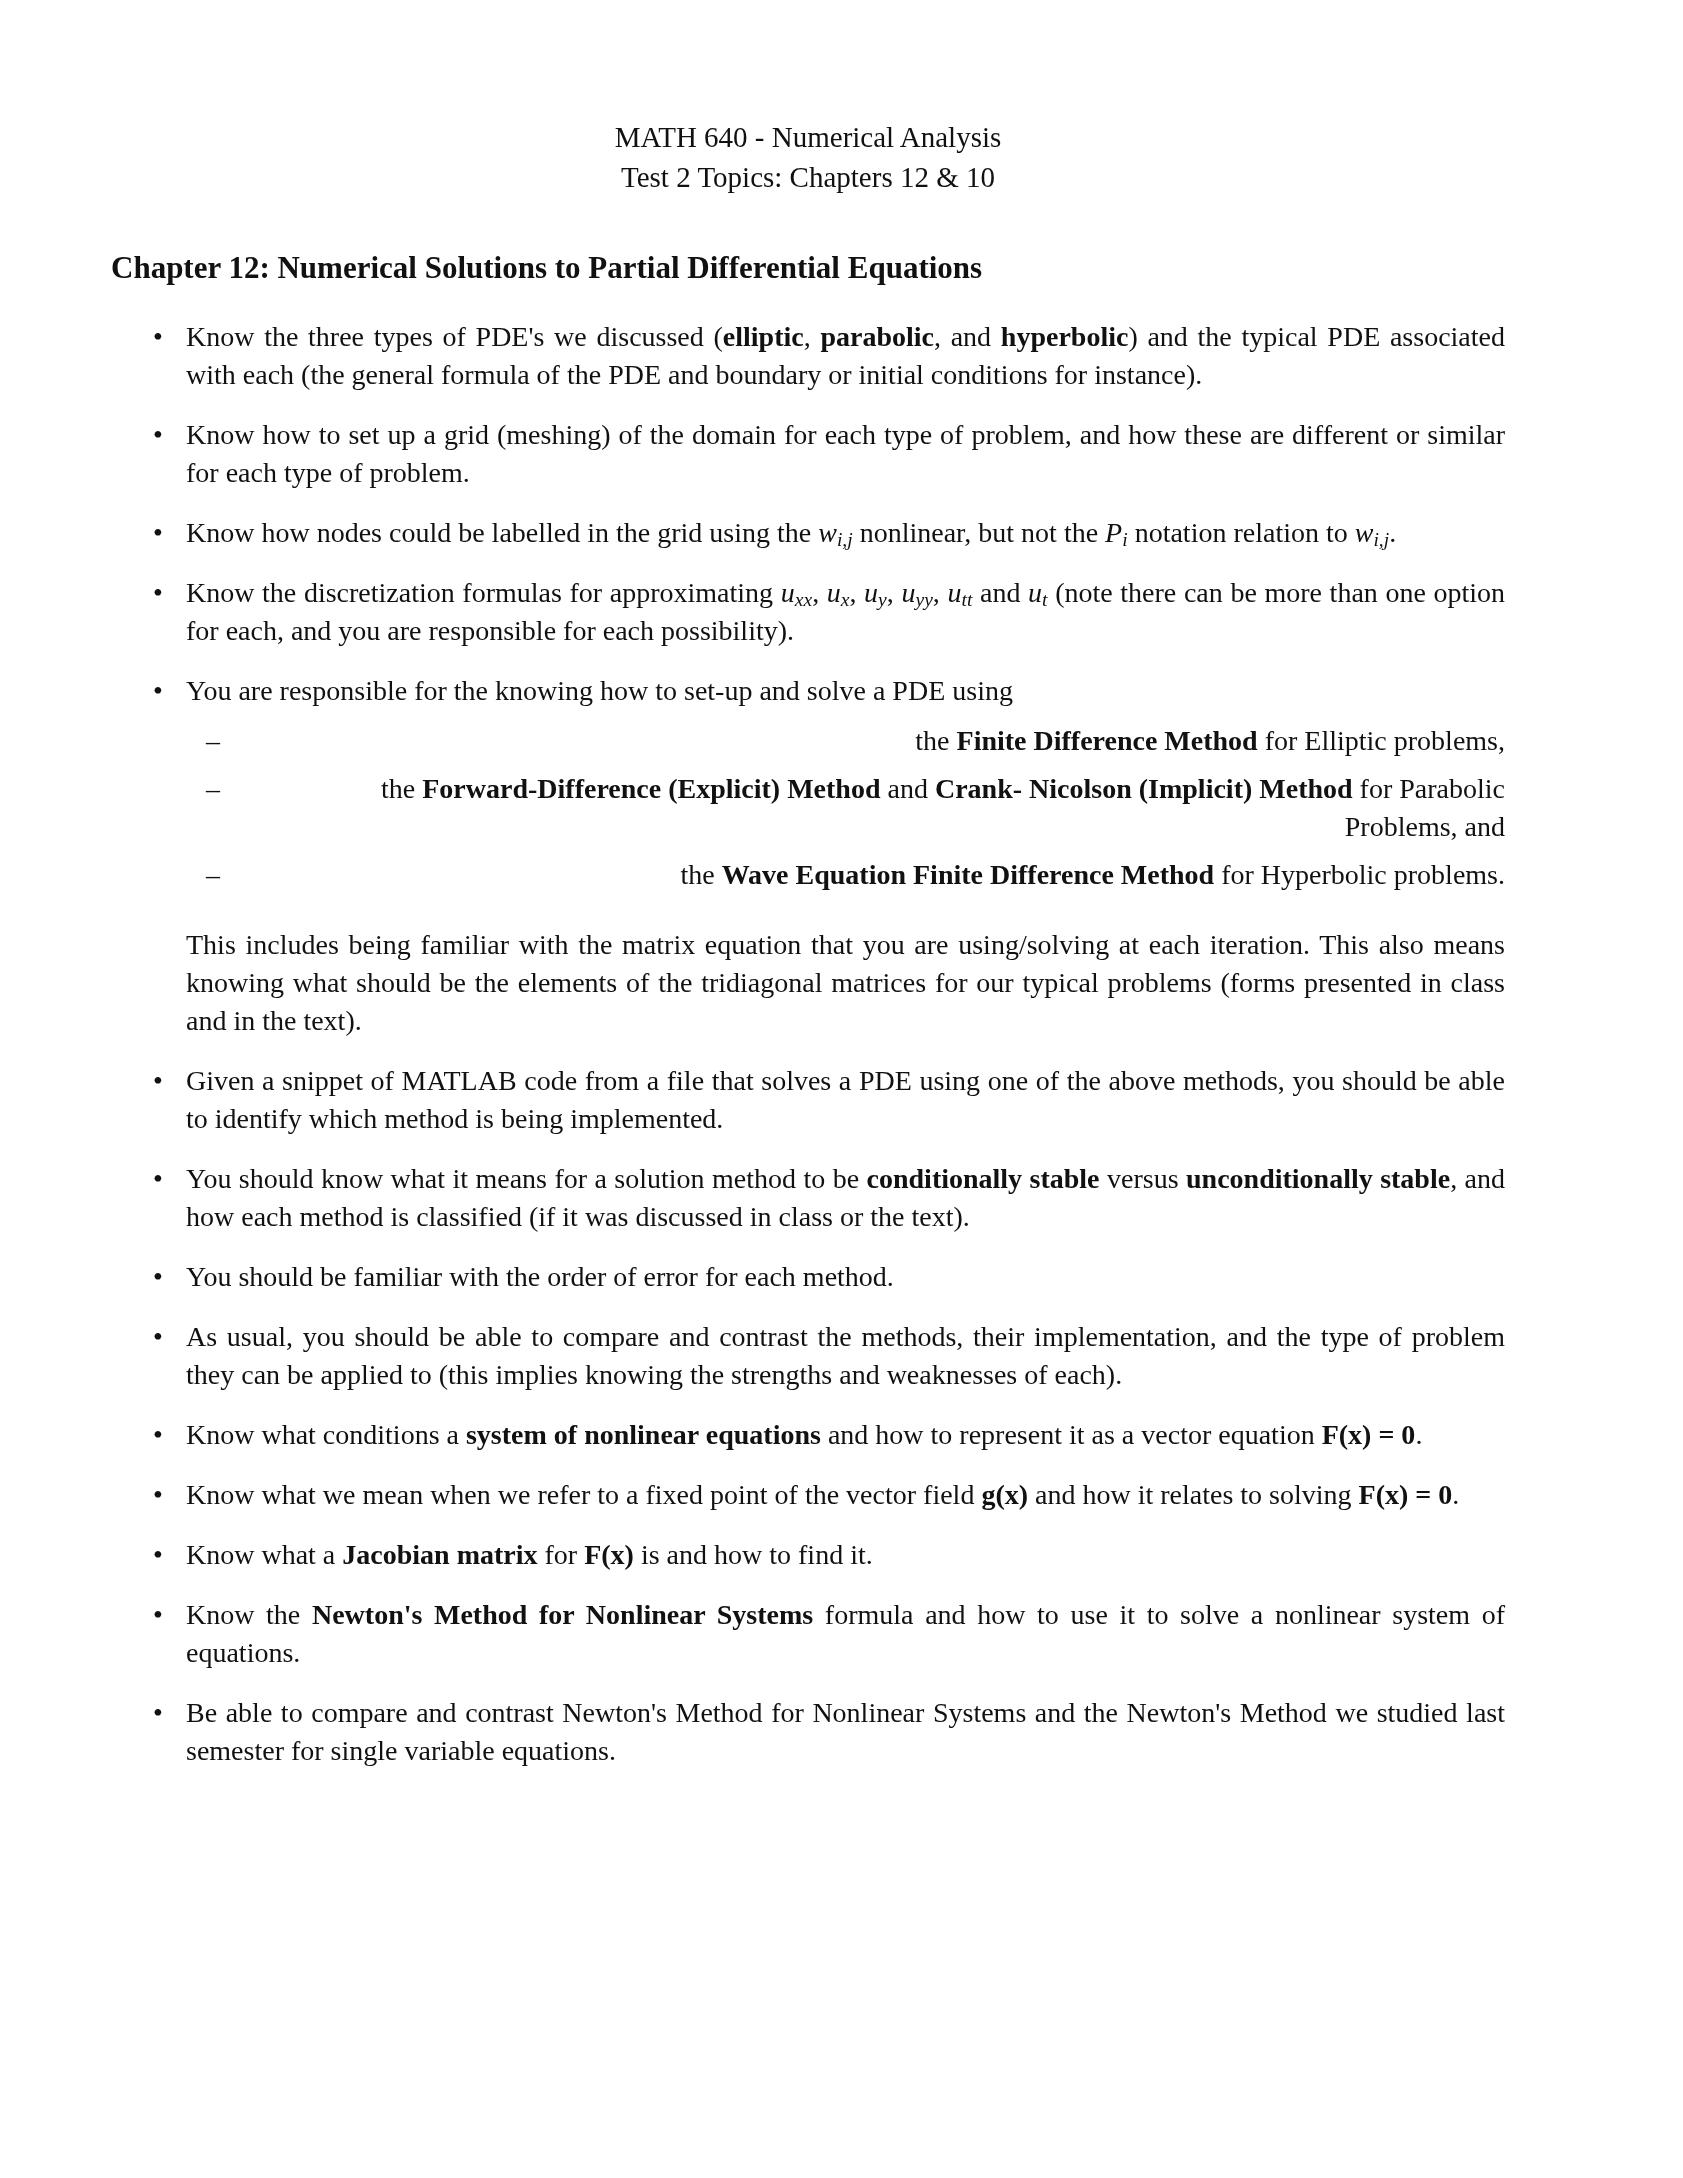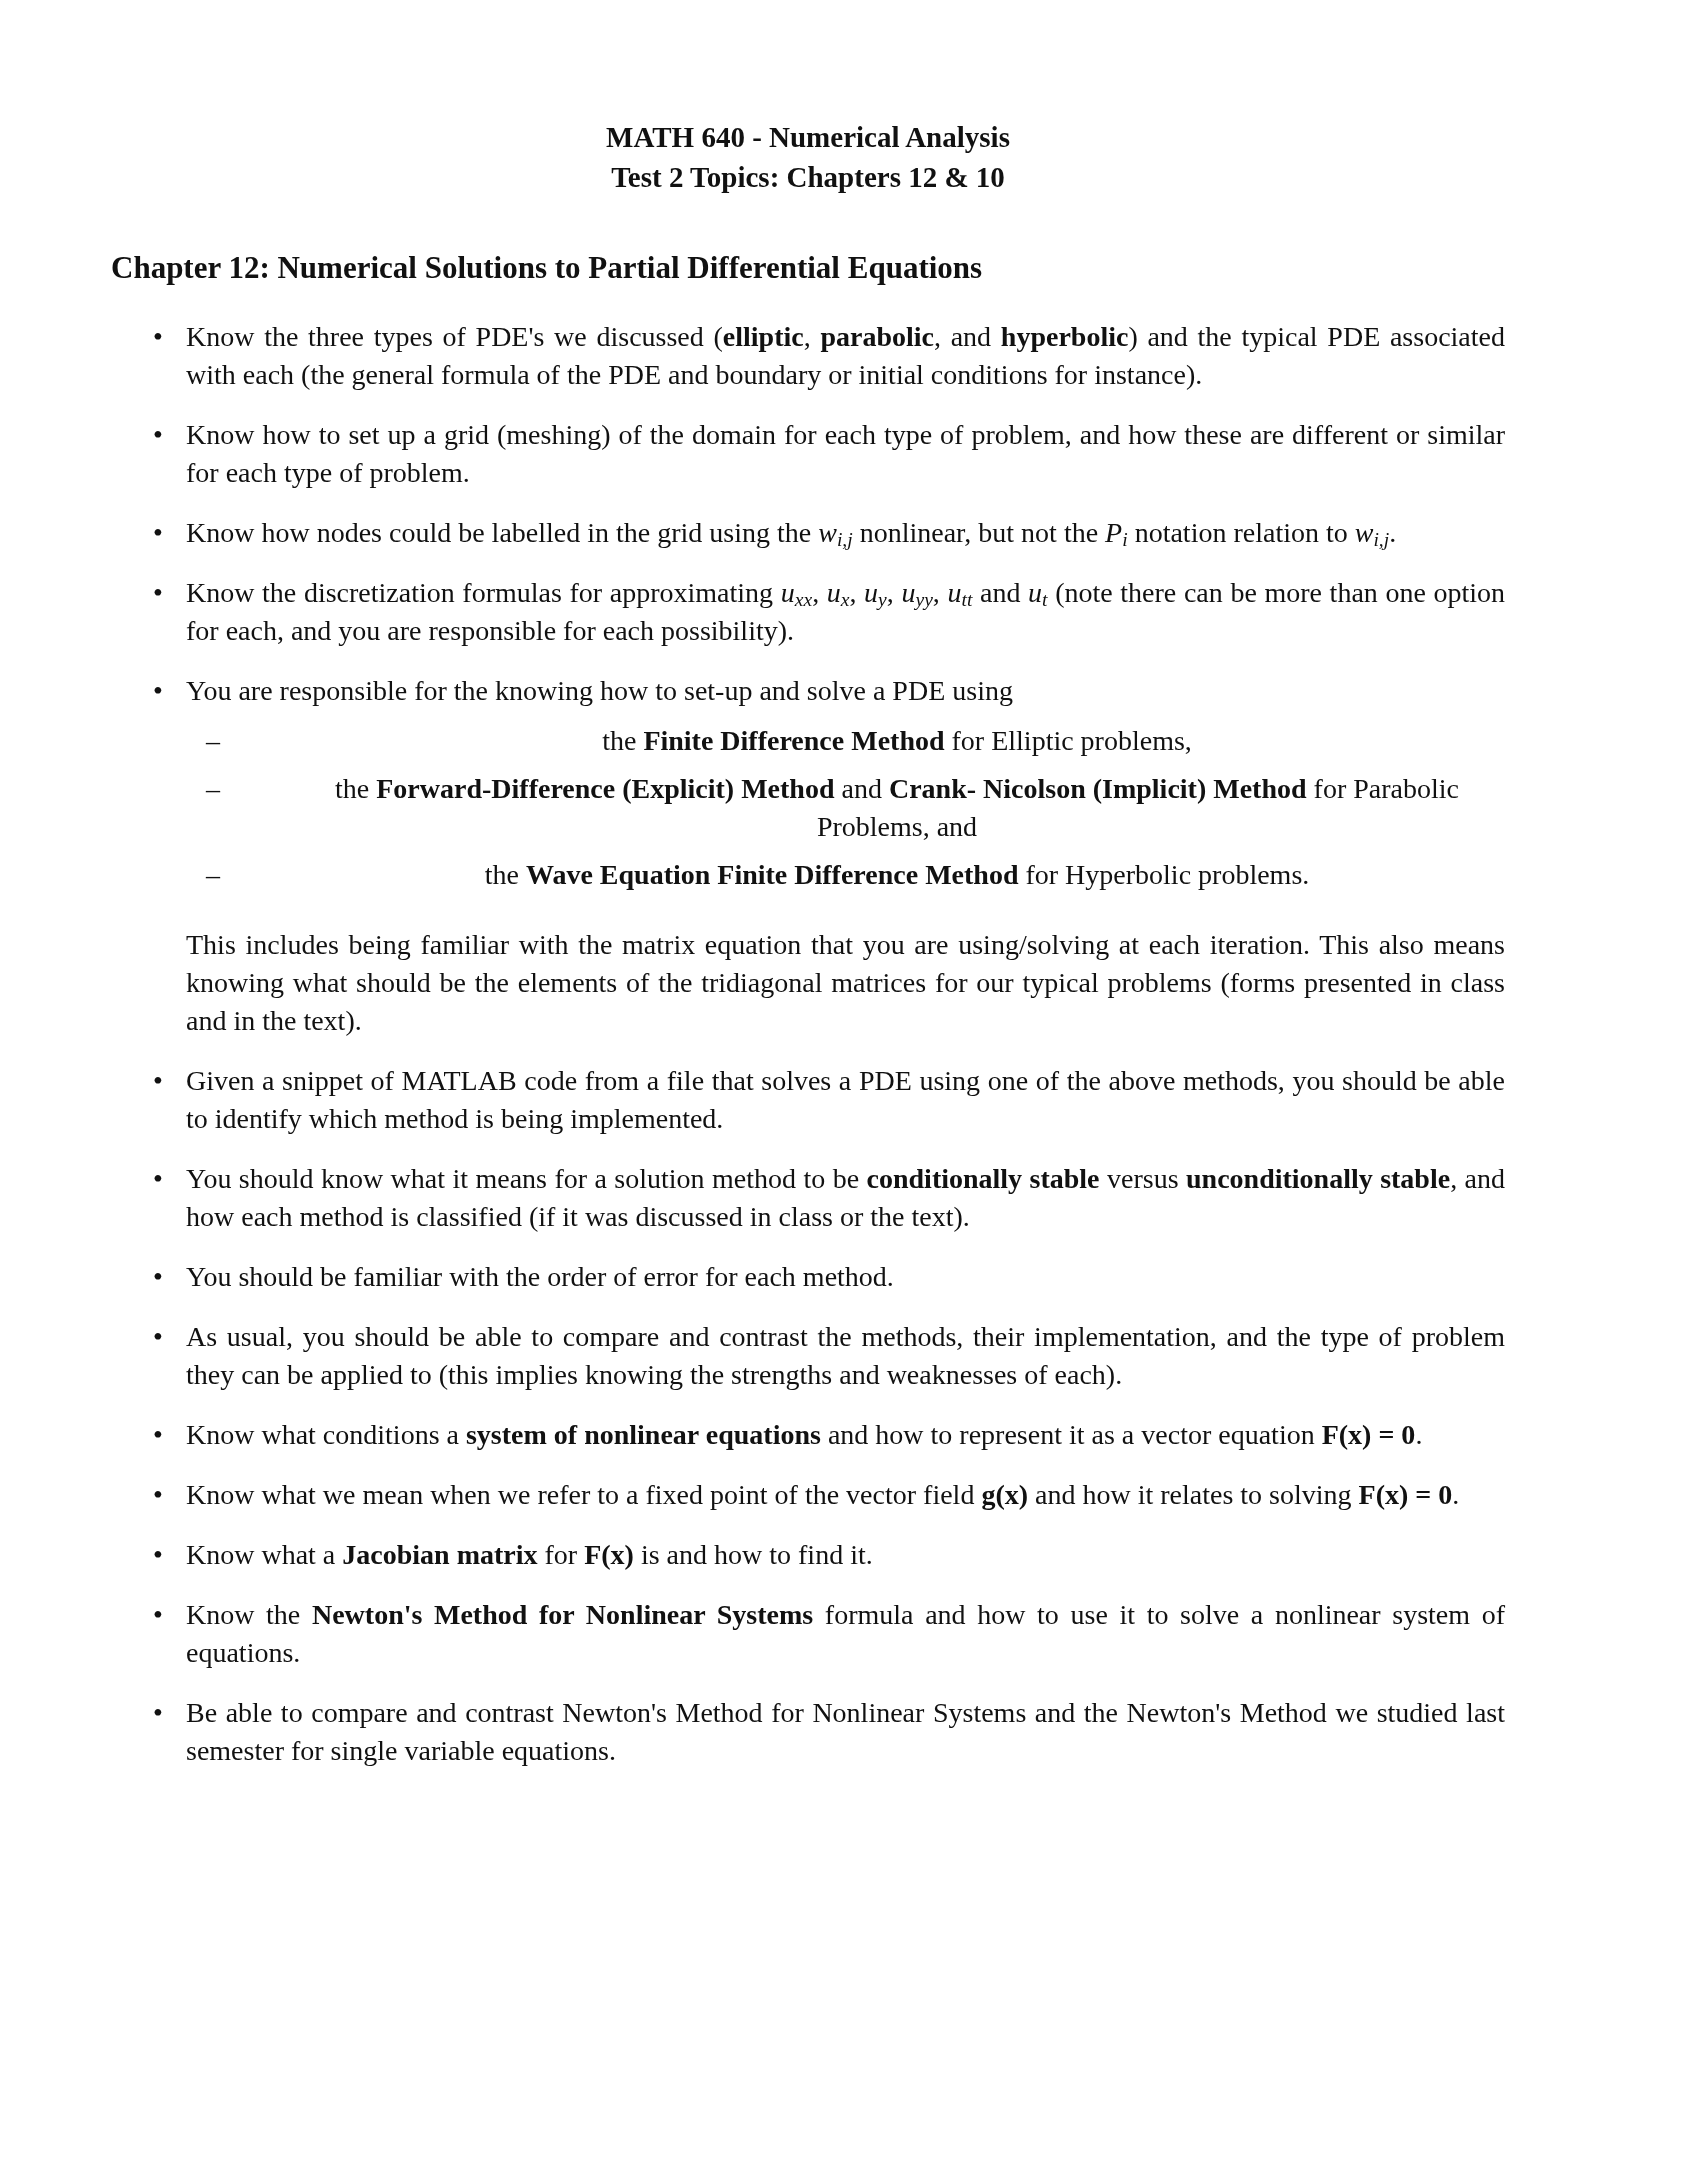--- a/index.html
+++ b/index.html
@@ -12,21 +12,21 @@
   }
   .page {
     width: 1683px;
     height: 2178px;
     padding: 117px 178px 59px 111px;
     overflow: hidden;
     background: #ffffff;
   }
   .doc-title {
     text-align: center;
-    font-weight: bold;
+    font-weight: normal;
     font-size: 29px;
     line-height: 40px;
   }
   h2.section-heading {
     font-size: 31px;
     font-weight: bold;
     line-height: 40px;
     margin: 51px 0 30px 0;
   }
   ul.topics { list-style: none; }
@@ -43,21 +43,21 @@
     top: 0;
     font-size: 28px;
   }
   .runs { text-align: justify; }
   ul.subtopics { list-style: none; margin-top: 12px; }
   li.subtopic {
     position: relative;
     padding-left: 59px;
     margin-top: 10px;
   }
-  li.subtopic .runs { text-align: center; margin-left: 44px; }
+  li.subtopic .runs { text-align: right; margin-left: 44px; }
   li.subtopic > .marker {
     position: absolute;
     left: 20px;
     top: 0;
   }
   .continuation { margin-top: 32px; }
   .b { font-weight: bold; }
   .it { font-style: italic; }
   .sub {
     font-size: 0.7em;

